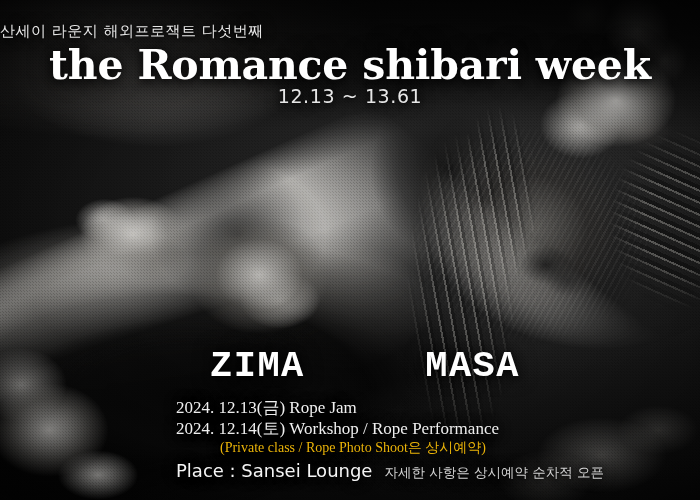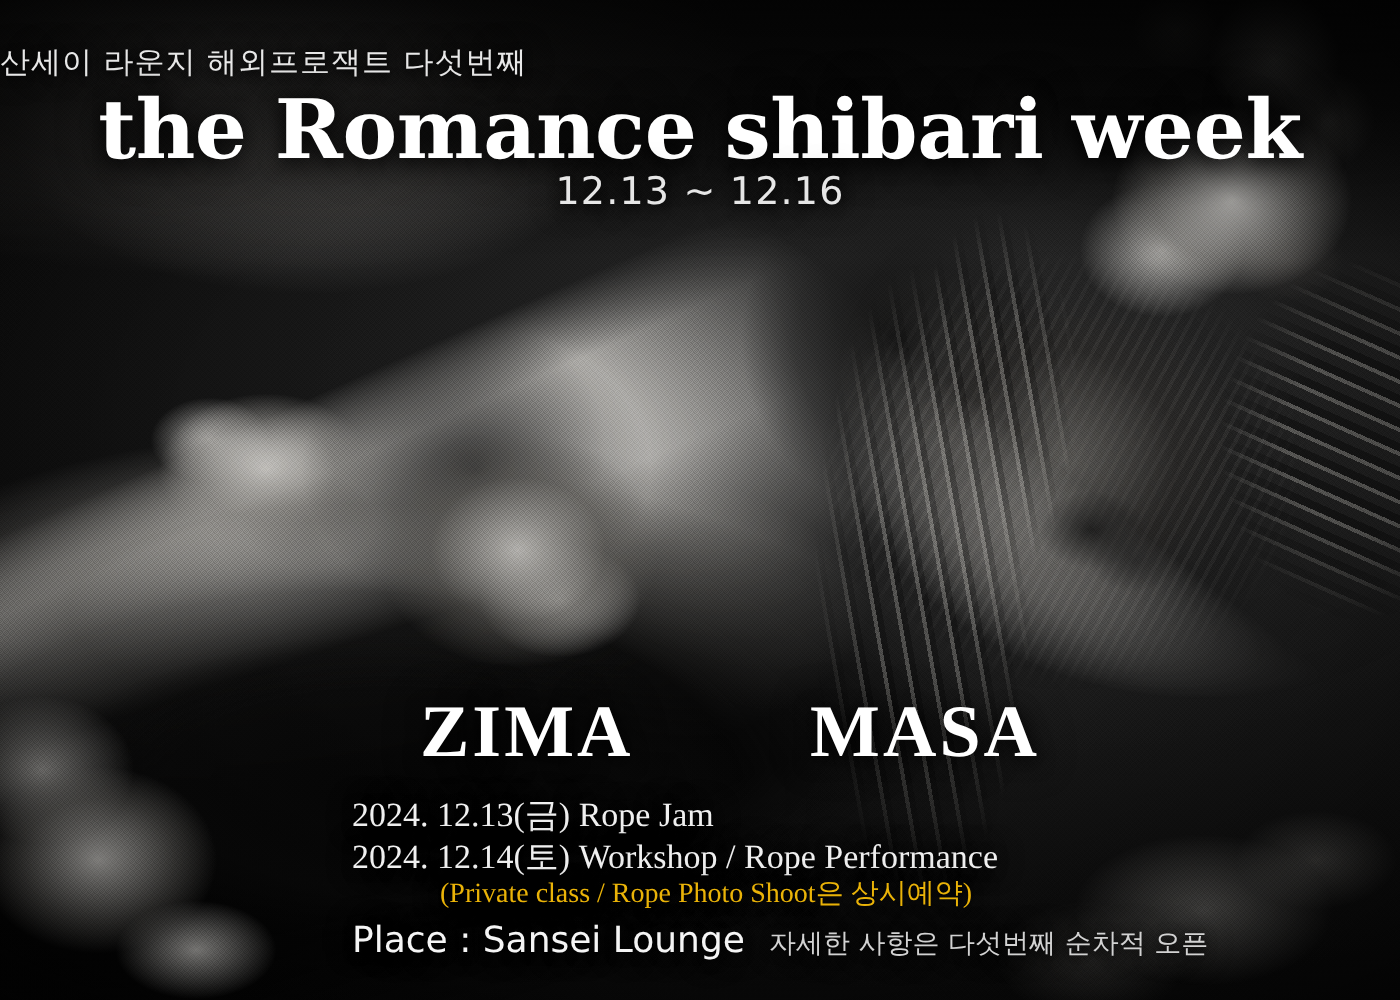--- a/index.html
+++ b/index.html
@@ -268,21 +268,21 @@
   }
 
   .performers {
     position: absolute;
     top: 345px;
     left: 210px;
     width: 310px;
     display: flex;
     justify-content: space-between;
     color: #ffffff;
-    font-family: Liberation Serif, serif;
+    font-family: Liberation Mono, monospace;
     font-weight: bold;
     font-size: 37px;
     letter-spacing: 1.5px;
     text-shadow: 0 2px 10px rgba(0,0,0,0.9), 0 0 20px rgba(0,0,0,0.75);
   }
 
   .schedule {
     position: absolute;
     top: 397px;
     left: 176px;
@@ -349,32 +349,32 @@
   <div class="photo-layer" id="bg-grain"></div>
   <div class="photo-layer" id="bg-vignette"></div>
   <div class="photo-layer" id="bg-top-scrim"></div>
 
   <div id="content">
 
     <div class="kicker">산세이 라운지 해외프로잭트 다섯번째</div>
 
     <div class="headline">the Romance shibari week</div>
 
-    <div class="daterange">12.13 ~ 12.16</div>
+    <div class="daterange">12.13 ~ 13.61</div>
 
     <div class="performers">
       <span>ZIMA</span>
       <span>MASA</span>
     </div>
 
     <div class="schedule">
       <div class="sched-line">2024. 12.13(금) Rope Jam</div>
       <div class="sched-line">2024. 12.14(토) Workshop / Rope Performance</div>
       <div class="sched-note">(Private class / Rope Photo Shoot은 상시예약)</div>
     </div>
 
     <div class="placeline">
       <span class="place-main">Place : Sansei Lounge</span>
-      <span class="place-sub">자세한 사항은 다섯번째 순차적 오픈</span>
+      <span class="place-sub">자세한 사항은 상시예약 순차적 오픈</span>
     </div>
 
   </div>
 </div>
 
 </body></html>

